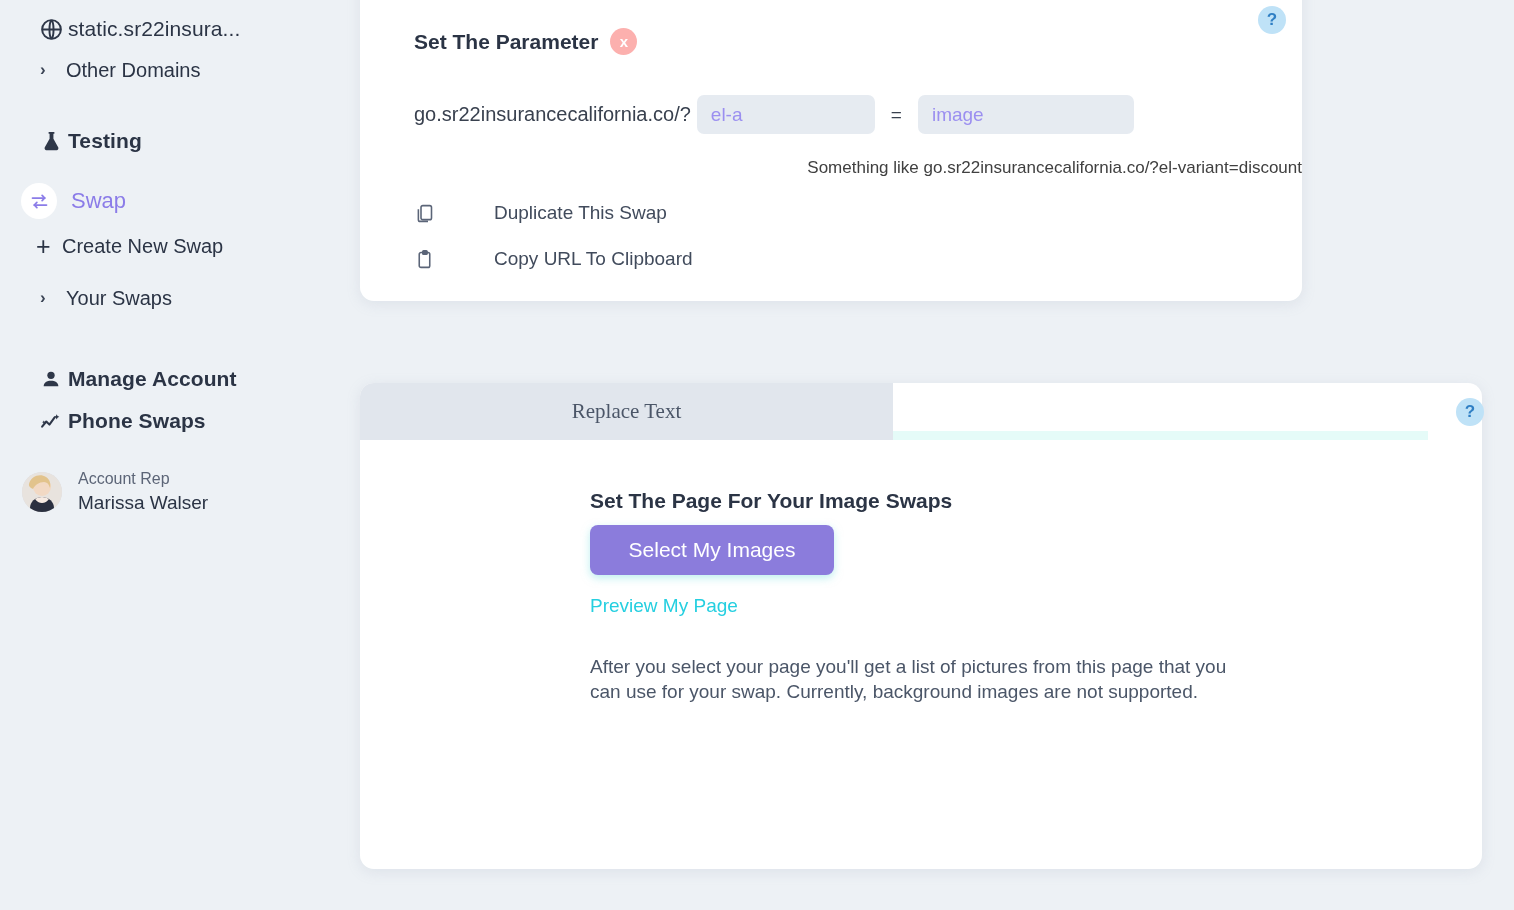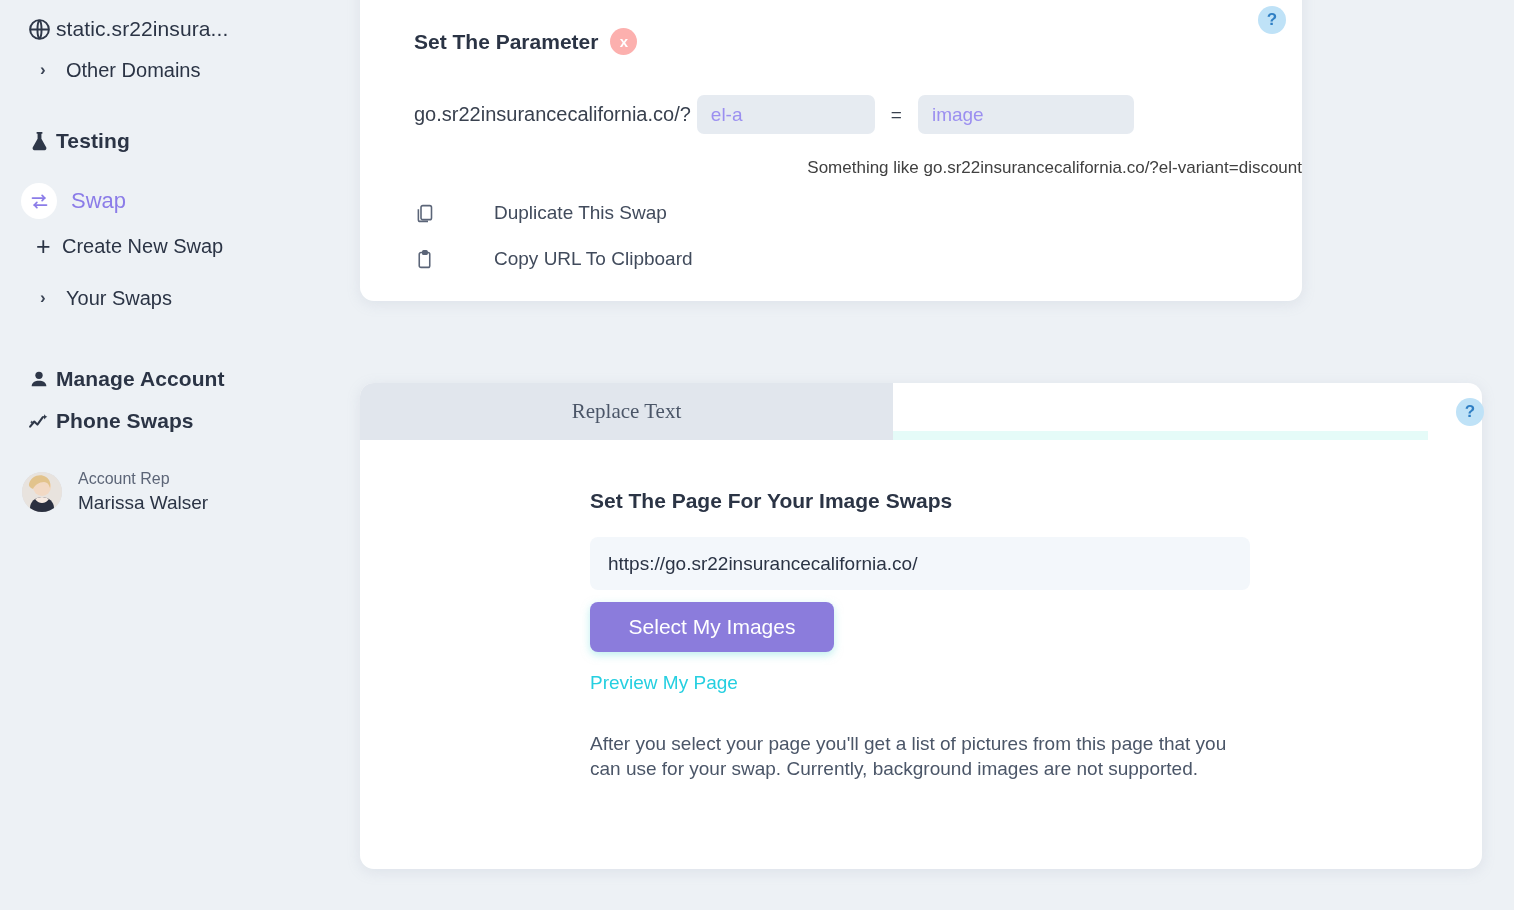--- a/index.html
+++ b/index.html
@@ -26,21 +26,21 @@
     width: 360px;
     height: 910px;
     background: #edf1f5;
     padding-top: 4px;
   }
 
   .nav-row {
     display: flex;
     align-items: center;
     height: 42px;
-    padding-left: 22px;
+    padding-left: 34px;
   }
   .nav-row .ico {
     width: 34px;
     min-width: 34px;
     display: flex;
     align-items: center;
     justify-content: center;
     color: #2e3748;
   }
   .nav-row .lbl {
@@ -484,21 +484,20 @@
 
       <div class="tabstrip">
         <div class="tab inactive">Replace Text</div>
         <div class="tab active">Replace Images</div>
       </div>
 
       <div class="form-body">
 
         <div class="form-title">Set The Page For Your Image Swaps</div>
 
-        <input class="url-input" type="text" value="https://go.sr22insurancecalifornia.co/" style="">
 
         <button class="primary-btn">Select My Images</button>
 
         <div>
           <span class="text-link">Preview My Page</span>
         </div>
 
         <div class="form-note">After you select your page you'll get a list of pictures from this page that you can use for your swap. Currently, background images are not supported.</div>
 
       </div>

